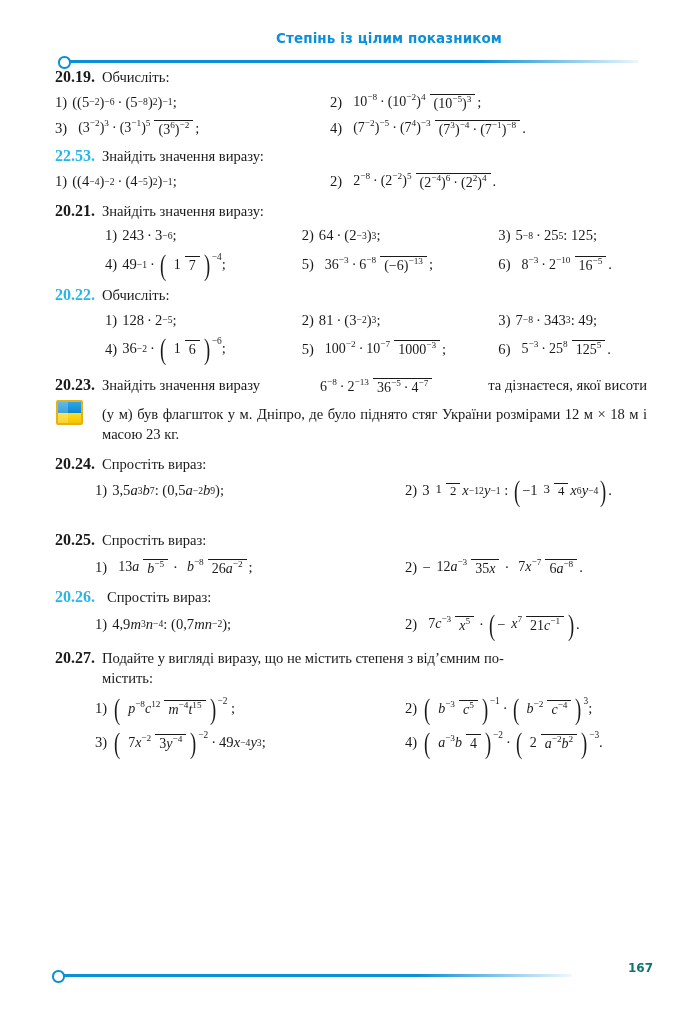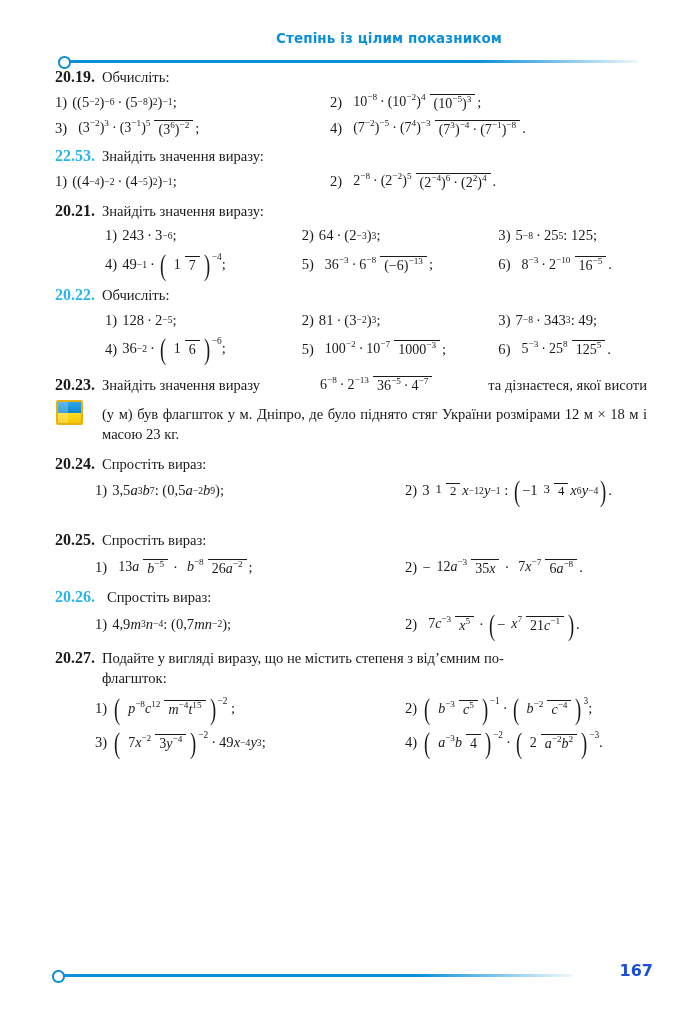--- a/index.html
+++ b/index.html
@@ -77,23 +77,23 @@
   }
   .footer .rule-line {
     width: 514px;
     background: linear-gradient(to right, #0b8fd8 0%, #0b8fd8 70%, rgba(11,143,216,0.06) 100%);
   }
   .page-number {
     position: absolute;
     right: 42px;
     top: -7px;
     font-family: "DejaVu Sans", "Liberation Sans", sans-serif;
-    font-size: 16px;
+    font-size: 12px;
     font-weight: bold;
-    color: #1d4ed8;
+    color: #0f766e;
   }
 
   
   .content {
     position: absolute;
     left: 0;
     top: 68px;
     width: 695px;
   }
   .ex {
@@ -408,21 +408,21 @@
     </div>
   </div>
 
   <div class="ex" style="margin-top:16px">
     <span class="ex-num">20.23.</span>
     <div class="flag-icon">
       <div class="fblue"></div>
       <div class="fyellow"></div>
       <div class="gloss"></div>
     </div>
-    <div class="ex-head justify" style="display:flex;align-items:flex-start;justify-content:space-between;padding-right:48px">
+    <div class="ex-head justify" style="display:flex;align-items:flex-end;justify-content:space-between;padding-right:48px">
       <span>Знайдіть значення виразу</span>
       <span class="expr">
         <span class="frac">
             <span class="num">6<sup>−8</sup><span class="mdot">·</span>2<sup>−13</sup></span>
             <span class="den">36<sup>−5</sup><span class="mdot">·</span>4<sup>−7</sup></span>
           </span>
       </span>
       <span>та дізнаєтеся, якої висоти</span>
     </div>
     <div class="ex-23-body" style="margin-top:10px">(у м) був флагшток у м. Дніпро, де було піднято стяг України розмірами 12 м × 18 м і масою 23 кг.</div>
@@ -501,21 +501,21 @@
               <span class="num"><span class="it">x</span><sup>7</sup></span>
               <span class="den">21<span class="it">c</span><sup>−1</sup></span>
             </span><span class="pr">)</span></span>.
       </span>
     </div>
   </div>
 
   <div class="ex" style="margin-top:14px">
     <span class="ex-num">20.27.</span>
     <div class="ex-head">Подайте у вигляді виразу, що не містить степеня з від’ємним по-</div>
-    <div class="ex-head" style="padding-left:47px">флагшток:</div>
+    <div class="ex-head" style="padding-left:47px">містить:</div>
   </div>
   <div class="row two" style="padding-left:95px;margin-top:10px">
     <div class="item" style="width:310px">
       <span class="lbl">1)</span>
       <span class="expr">
         <span class="bigp">
             <span class="pl">(</span>
             <span class="frac">
               <span class="num"><span class="it">p</span><sup>−8</sup><span class="it">c</span><sup>12</sup></span>
               <span class="den"><span class="it">m</span><sup>−4</sup><span class="it">t</span><sup>15</sup></span>

